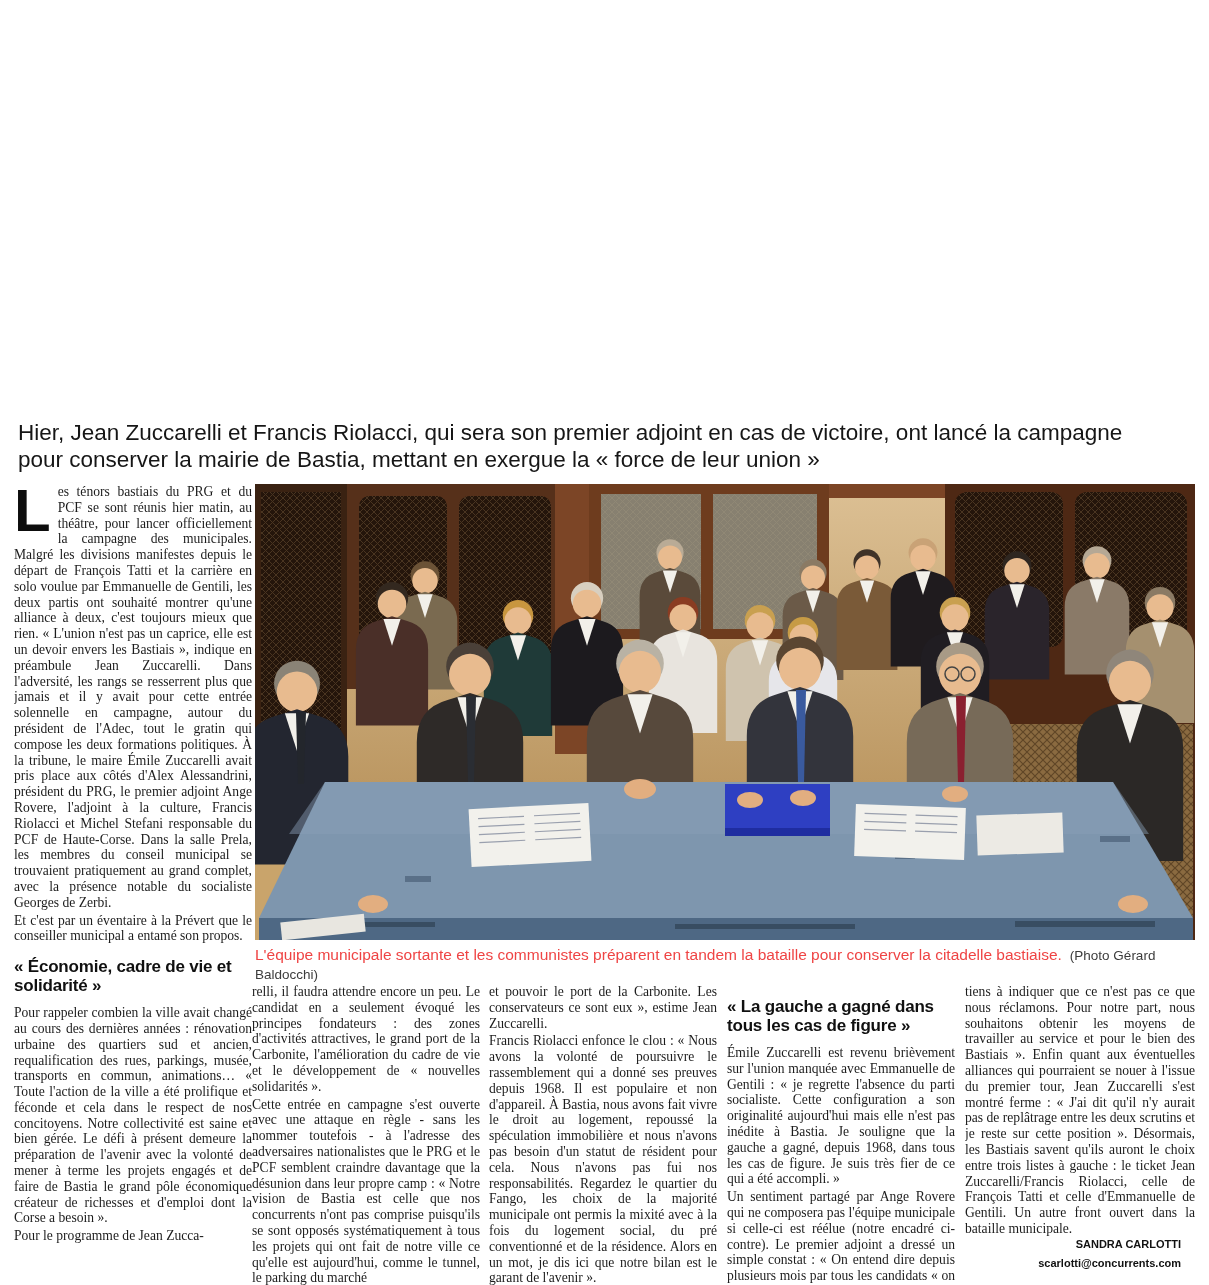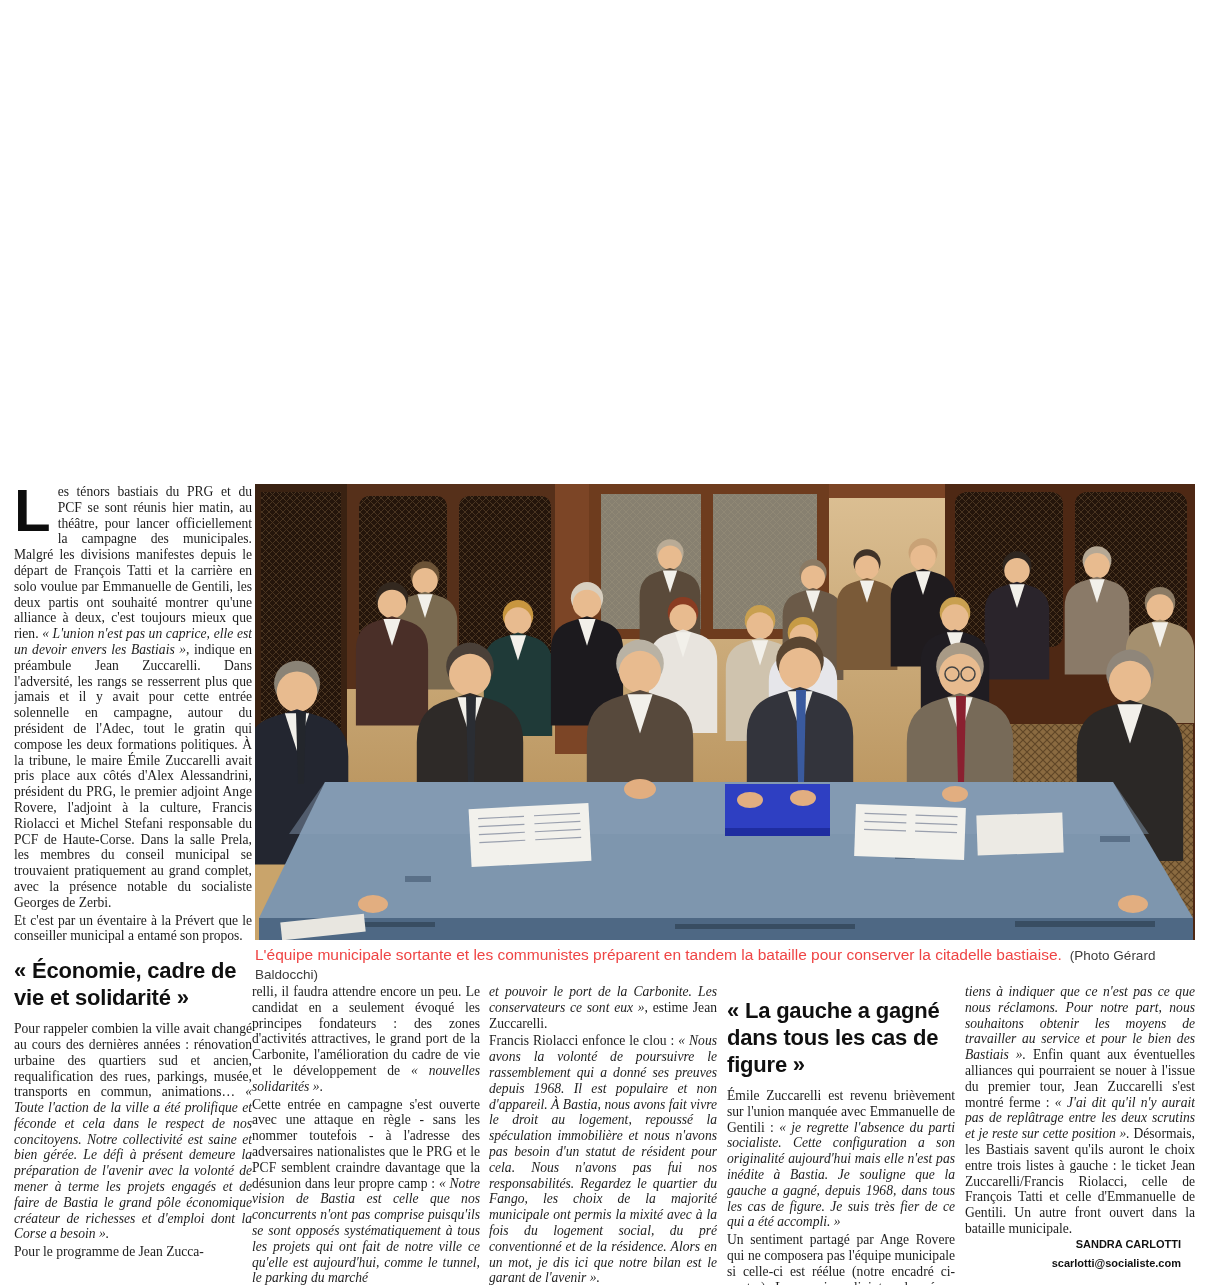--- a/index.html
+++ b/index.html
@@ -21,22 +21,22 @@
   .headline{position:absolute;left:18px;top:246px;width:1185px;color:var(--headline);
             font-family:"Liberation Sans",sans-serif;font-weight:700;}
   .headline .hl{font-size:78px;line-height:80px;letter-spacing:-2px;transform:scaleX(.86);
                 transform-origin:0 0;white-space:nowrap;}
   
   .standfirst{position:absolute;left:18px;top:419px;width:1125px;
               font-family:"Liberation Sans",sans-serif;font-size:22.5px;line-height:27px;color:#161616;}
   
   .col{position:absolute;overflow:hidden;text-align:justify;font-size:13.6px;line-height:15.8px;}
   .col p{margin:0 0 2px 0;}
-  .col .it{font-style:italic;}
-  .col h3{font-family:"Liberation Sans",sans-serif;font-size:22px;line-height:27px;
+  .col .it{}
+  .col h3{font-family:"Liberation Sans",sans-serif;font-size:17px;line-height:19px;
           font-weight:700;color:#101010;margin:13px 0 10px 0;text-align:left;letter-spacing:-.2px;}
   #col1{left:14px;top:484px;width:238px;height:801px;}
   #col2{left:252px;top:984px;width:228px;height:301px;}
   #col3{left:489px;top:984px;width:228px;height:301px;}
   #col4{left:727px;top:984px;width:228px;height:301px;}
   #col5{left:965px;top:984px;width:230px;height:301px;}
   .dropcap{float:left;font-family:"Liberation Sans",sans-serif;font-weight:700;
            font-size:60px;line-height:47px;padding:3px 7px 0 0;color:#0d0d0d;font-style:normal;}
   
   .photo{position:absolute;left:255px;top:484px;width:940px;height:456px;background:#c9a46b;}
@@ -51,20 +51,21 @@
   .byline .mail{display:block;}
   #col5{padding-bottom:38px;box-sizing:border-box;}
 </style>
 </head>
 <body>
 
 <div class="page">
 
 
 
+  <div class="standfirst">Hier, Jean Zuccarelli et Francis Riolacci, qui sera son premier adjoint en cas de victoire, ont lancé la campagne pour conserver la mairie de Bastia, mettant en exergue la « force de leur union »</div>
 
   <div class="col" id="col1">
       <p><span class="dropcap">L</span><span>es ténors bastiais du PRG et du PCF se sont réunis hier matin, au théâtre, pour lancer officiellement la campagne des municipales. Malgré les divisions manifestes depuis le départ de François Tatti et la carrière en solo voulue par Emmanuelle de Gentili, les deux partis ont souhaité montrer qu'une alliance à deux, c'est toujours mieux que rien. </span><span class="it">« L'union n'est pas un caprice, elle est un devoir envers les Bastiais »</span><span>, indique en préambule Jean Zuccarelli. Dans l'adversité, les rangs se resserrent plus que jamais et il y avait pour cette entrée solennelle en campagne, autour du président de l'Adec, tout le gratin qui compose les deux formations politiques. À la tribune, le maire Émile Zuccarelli avait pris place aux côtés d'Alex Alessandrini, président du PRG, le premier adjoint Ange Rovere, l'adjoint à la culture, Francis Riolacci et Michel Stefani responsable du PCF de Haute-Corse. Dans la salle Prela, les membres du conseil municipal se trouvaient pratiquement au grand complet, avec la présence notable du socialiste Georges de Zerbi.</span></p>
       <p><span>Et c'est par un éventaire à la Prévert que le conseiller municipal a entamé son propos.</span></p>
       <h3>« Économie, cadre de vie et solidarité »</h3>
       <p><span>Pour rappeler combien la ville avait changé au cours des dernières années : rénovation urbaine des quartiers sud et ancien, requalification des rues, parkings, musée, transports en commun, animations… </span><span class="it">« Toute l'action de la ville a été prolifique et féconde et cela dans le respect de nos concitoyens. Notre collectivité est saine et bien gérée. Le défi à présent demeure la préparation de l'avenir avec la volonté de mener à terme les projets engagés et de faire de Bastia le grand pôle économique créateur de richesses et d'emploi dont la Corse a besoin ».</span></p>
       <p><span>Pour le programme de Jean Zucca-</span></p>
     </div>
 
   <div class="photo">
@@ -189,17 +190,17 @@
     </div>
   <div class="col" id="col4">
       <h3>« La gauche a gagné dans tous les cas de figure »</h3>
       <p><span>Émile Zuccarelli est revenu brièvement sur l'union manquée avec Emmanuelle de Gentili : </span><span class="it">« je regrette l'absence du parti socialiste. Cette configuration a son originalité aujourd'hui mais elle n'est pas inédite à Bastia. Je souligne que la gauche a gagné, depuis 1968, dans tous les cas de figure. Je suis très fier de ce qui a été accompli. »</span></p>
       <p><span>Un sentiment partagé par Ange Rovere qui ne composera pas l'équipe municipale si celle-ci est réélue (notre encadré ci-contre). Le premier adjoint a dressé un simple constat : </span><span class="it">« On entend dire depuis plusieurs mois par tous les candidats « on veut le pouvoir ». Je</span></p>
     </div>
   <div class="col" id="col5">
       <p><span class="it">tiens à indiquer que ce n'est pas ce que nous réclamons. Pour notre part, nous souhaitons obtenir les moyens de travailler au service et pour le bien des Bastiais ».</span><span> Enfin quant aux éventuelles alliances qui pourraient se nouer à l'issue du premier tour, Jean Zuccarelli s'est montré ferme : </span><span class="it">« J'ai dit qu'il n'y aurait pas de replâtrage entre les deux scrutins et je reste sur cette position ».</span><span> Désormais, les Bastiais savent qu'ils auront le choix entre trois listes à gauche : le ticket Jean Zuccarelli/Francis Riolacci, celle de François Tatti et celle d'Emmanuelle de Gentili. Un autre front ouvert dans la bataille municipale.</span></p>
     <div class="byline">
       <span>SANDRA CARLOTTI</span>
-      <span class="mail">scarlotti@socialiste.com</span>
+      <span class="mail">scarlotti@concurrents.com</span>
     </div>
   </div>
 
 </div>
 
 </body></html>

